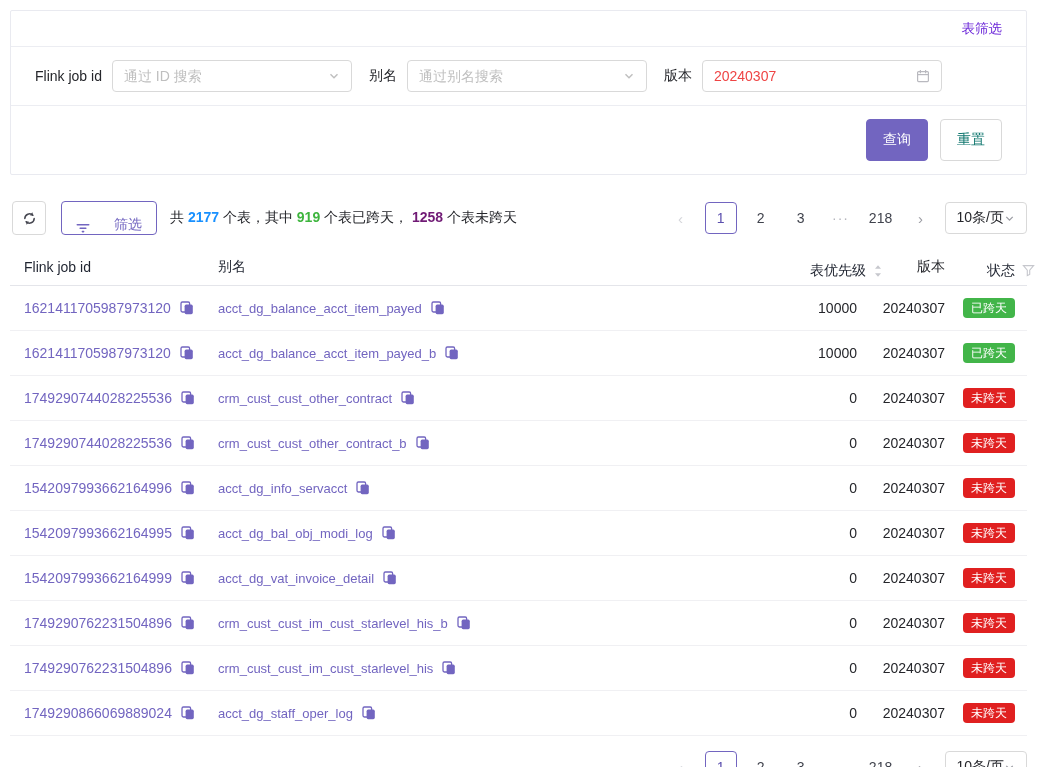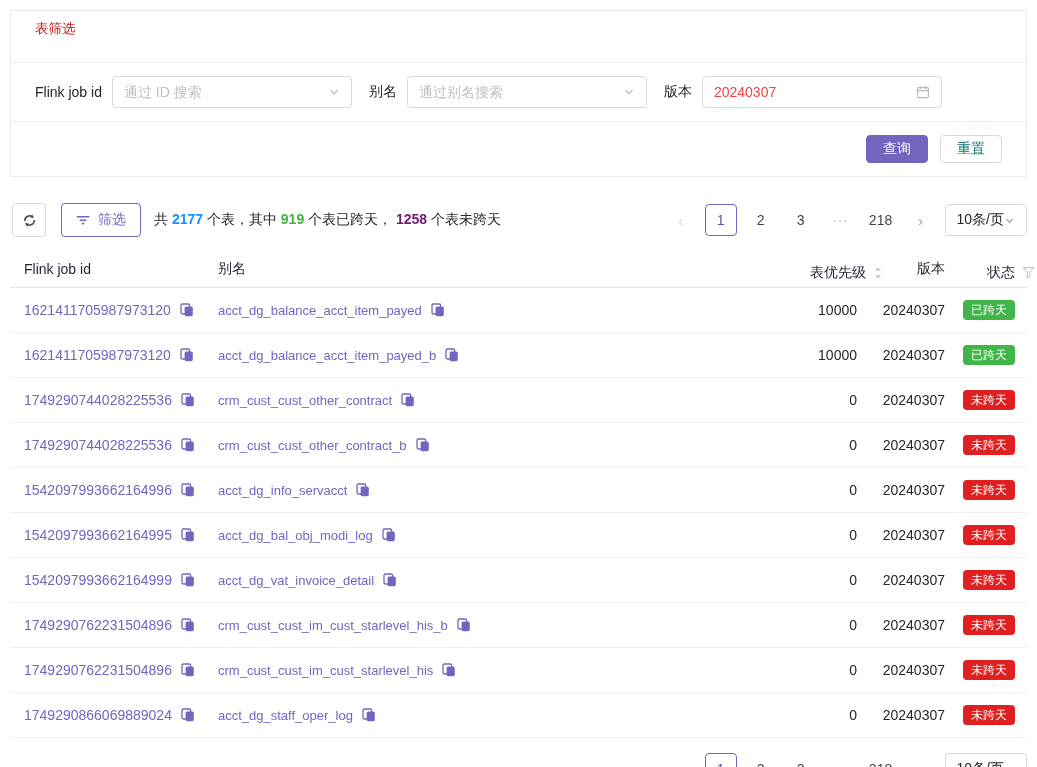--- a/index.html
+++ b/index.html
@@ -1,38 +1,38 @@
 <!DOCTYPE html>
 <html><head>
 <meta charset="utf-8">
 <style>
   * { box-sizing: border-box; margin: 0; padding: 0; }
   html,body { width:1037px; height:767px; background:#fff; font-family:"Liberation Sans", sans-serif; color:#25262b; font-size:14px; }
 
   
   .card { margin:10px 10px 0; border:1px solid #e9eaf0; border-radius:2px; background:#fff; }
-  .card-title { padding:9px 24px 24px; border-bottom:1px solid #ecedf2; font-size:13.5px; color:#b91c1c; }
+  .card-title { padding:9px 24px 8px; border-bottom:1px solid #ecedf2; font-size:13.5px; color:#6d28d9;text-align:right; }
   .filter-row { display:flex; align-items:center; padding:13px 24px; }
   .f-label { margin-right:10px; white-space:nowrap; }
   .sel { width:240px; height:32px; border:1px solid #d9d9d9; border-radius:4px; background:#fff;
          display:flex; align-items:center; padding:0 11px; }
   .sel input { flex:1; border:none; outline:none; font:inherit; color:#ef4444; min-width:0; background:transparent; }
   .sel input::placeholder { color:#bfbfbf; }
   .gap17 { width:17px; }
   .btn-row { padding:13px 24px; border-top:1px solid #ecedf2; display:flex; justify-content:flex-end; gap:12px; }
-  .btn { height:28px; padding:0 16px; border-radius:4px; font-size:14px; cursor:pointer; font-family:inherit; }
+  .btn { height:42px; padding:0 16px; border-radius:4px; font-size:14px; cursor:pointer; font-family:inherit; }
   .btn-primary { background:#7265c0; border:1px solid #7265c0; color:#fff; }
   .btn-default { background:#fff; border:1px solid #d9d9d9; color:#0f766e; }
 
   
   .toolbar { margin:26px 10px 13px; display:flex; align-items:center; }
   .icon-btn { width:34px; height:34px; margin-left:2px; border:1px solid #d9d9d9; border-radius:4px; background:#fff;
               display:flex; align-items:center; justify-content:center; cursor:pointer; }
   .filter-btn { margin-left:15px; height:34px; padding:0 14px; border:1px solid #7265c0; border-radius:4px;
-                background:#fff; color:#7265c0; display:flex; align-items:center; gap:8px; font-size:14px; cursor:pointer; font-family:inherit; }
+                background:#fff; color:#7265c0; display:flex; align-items:flex-end; gap:24px; font-size:14px; cursor:pointer; font-family:inherit; }
   .summary { margin-left:13px; font-size:14px; color:#25262b; white-space:pre-wrap; }
   .num { font-weight:700; }
   .num-blue { color:#1890ff; }
   .num-green { color:#3eb53e; }
   .num-red { color:#701a75; }
 
   
   .pager { display:flex; align-items:center; gap:8px; }
   .pager-right { margin-left:auto; }
   .page-item { min-width:32px; height:32px; border-radius:4px; display:flex; align-items:center; justify-content:center;

